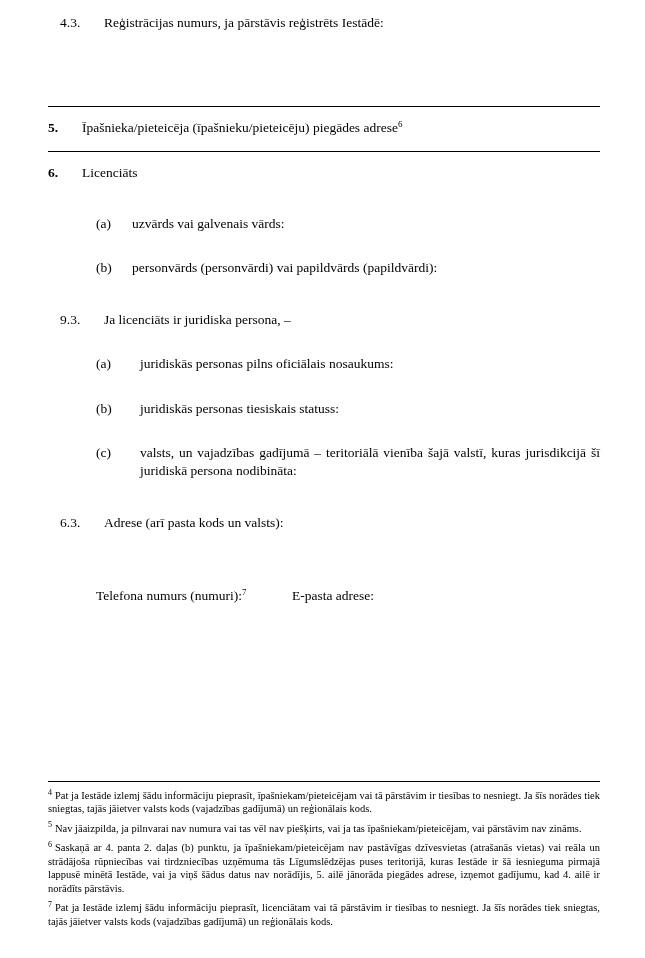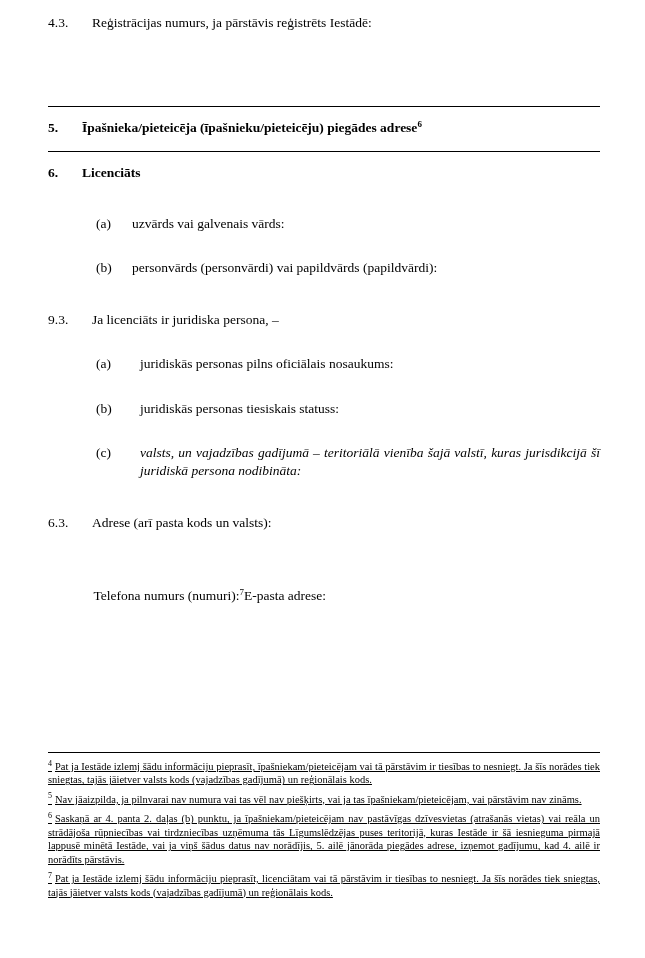--- a/index.html
+++ b/index.html
@@ -39,20 +39,21 @@
     text-align: left;
   }
   .txt {
     flex: 1 1 auto;
   }
 
   
   .lvl2 {
     font-size: 13.5px;
     line-height: 1.35;
+    margin-left: 12px;
   }
   .lvl2 .num { width: 44px; }
 
   .lvl1 {
     font-size: 13.5px;
     line-height: 1.35;
     font-weight: bold;
   }
   .lvl1 .num { width: 34px; }
 
@@ -75,63 +76,61 @@
     line-height: 0;
   }
 
   hr.rule {
     border: none;
     border-top: 1.2px solid #000;
     margin: 14px 0 12px 0;
   }
 
   .section-head {
-    font-weight: bold;
+    font-weight: normal;
     font-size: 13.5px;
   }
 
   
   .contacts {
     display: flex;
     font-size: 13.5px;
+    margin-left: 48px;
     margin-top: 56px;
-    text-align: right;
   }
   .contacts > div { white-space: nowrap; }
   .c1 { width: 196px; }
   .c2 { width: 172px; }
 
   
   .footnotes {
     position: absolute;
     left: 48px;
-    top: 752px;
+    top: 781px;
     width: 552px;
     font-size: 10.5px;
     line-height: 1.28;
     text-align: justify;
-    text-decoration: underline;
   }
   .fn-rule {
     border: none;
     border-top: 1px solid #000;
     margin: 0 0 7px 0;
     width: 552px;
   }
   .fn {
     margin-bottom: 6px;
     text-indent: 0;
   }
   .fn sup {
     font-size: 8px;
     margin-right: 3px;
   }
   .indent-block {
     text-align: justify;
-    font-style: italic;
   }
 </style>
 </head>
 <body>
 
 <div class="page">
 
   <div class="content">
 
     <div class="row lvl2">

